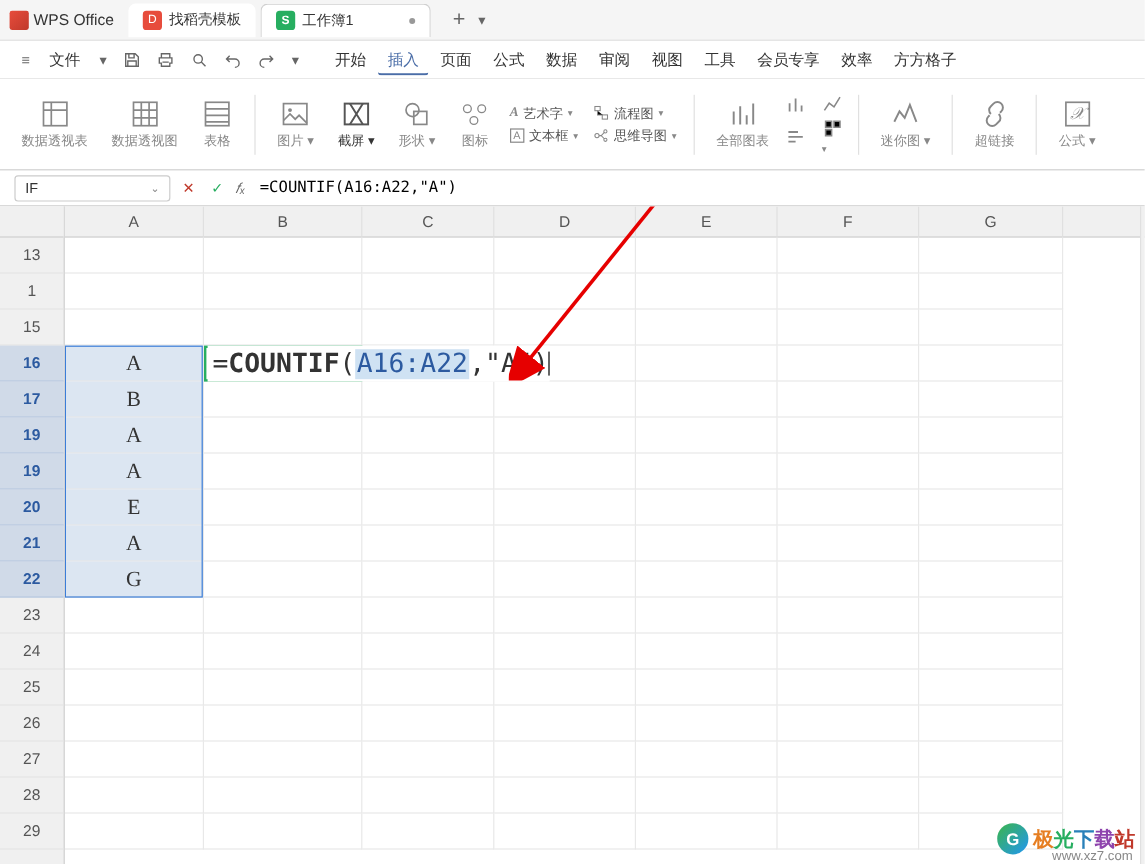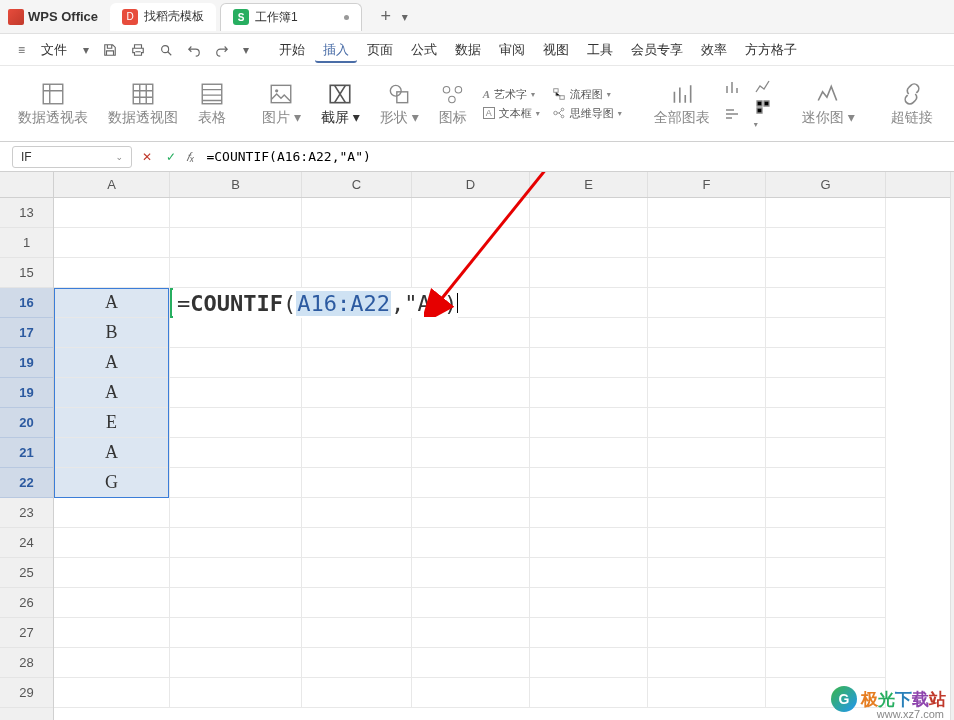--- a/index.html
+++ b/index.html
@@ -1,47 +1,47 @@
 <!DOCTYPE html>
 <html><head>
   <meta charset="utf-8">
   <style>
     * { margin: 0; padding: 0; box-sizing: border-box; }
     body { font-family: "Microsoft YaHei", Arial, sans-serif; font-size: 12px; color: #333; background: #fff; overflow: hidden; width: 954px; height: 720px; position: relative; }
     
     .title-bar { height: 34px; background: #f5f5f5; display: flex; align-items: center; padding-left: 8px; border-bottom: 1px solid #e0e0e0; }
-    .wps-logo { display: flex; align-items: center; gap: 4px; font-weight: bold; font-size: 13px; margin-right: 12px; }
+    .wps-logo { display: flex; align-items: center; gap: 4px; font-weight: normal; font-size: 13px; margin-right: 12px; }
     .wps-icon { width: 16px; height: 16px; background: linear-gradient(135deg, #e74c3c, #c0392b); border-radius: 2px; position: relative; }
     .tab { display: flex; align-items: center; padding: 0 12px; height: 28px; border-radius: 6px 6px 0 0; margin-right: 4px; gap: 6px; cursor: pointer; }
     .tab.inactive { background: #fff; }
     .tab.active { background: #fff; border: 1px solid #d0d0d0; border-bottom: none; }
     .tab-icon-red { width: 16px; height: 16px; background: #e74c3c; border-radius: 3px; color: #fff; font-size: 10px; display: flex; align-items: center; justify-content: center; }
     .tab-icon-green { width: 16px; height: 16px; background: #27ae60; border-radius: 3px; color: #fff; font-size: 10px; display: flex; align-items: center; justify-content: center; font-weight: bold; }
     .tab-dot { width: 5px; height: 5px; background: #999; border-radius: 50%; margin-left: 40px; }
     .tab-add { width: 24px; height: 24px; display: flex; align-items: center; justify-content: center; font-size: 18px; color: #666; margin-left: 8px; cursor: pointer; }
     .tab-menu { margin-left: 4px; color: #666; cursor: pointer; }
     
     .menu-bar { height: 32px; display: flex; align-items: center; padding: 0 12px; gap: 2px; border-bottom: 1px solid #e8e8e8; }
     .menu-btn { padding: 4px 8px; font-size: 13px; color: #333; cursor: pointer; border-radius: 3px; }
     .menu-btn.active { color: #4a6da7; border-bottom: 2px solid #4a6da7; padding-bottom: 2px; }
     .menu-icon { color: #666; padding: 2px 6px; cursor: pointer; }
     .menu-sep { width: 12px; }
     
     .ribbon { height: 76px; background: #fff; display: flex; align-items: center; padding: 0 12px; border-bottom: 1px solid #d0d0d0; gap: 8px; }
     .ribbon-group { display: flex; flex-direction: column; align-items: center; gap: 2px; padding: 0 6px; }
     .ribbon-icon { color: #888; display: flex; align-items: center; justify-content: center; }
-    .ribbon-label { font-size: 14px; color: #888; white-space: nowrap; }
+    .ribbon-label { font-size: 11px; color: #888; white-space: nowrap; }
     .ribbon-sep { width: 1px; height: 50px; background: #e0e0e0; margin: 0 4px; }
     .ribbon-sub { display: flex; flex-direction: column; gap: 2px; }
     .ribbon-item-row { display: flex; align-items: center; gap: 4px; font-size: 11px; color: #555; white-space: nowrap; cursor: pointer; padding: 1px 2px; }
     .ribbon-item-row .caret { font-size: 8px; color: #888; }
     .ribbon-inline { display: flex; align-items: center; gap: 12px; }
     
     .formula-bar { height: 30px; display: flex; align-items: center; border-bottom: 1px solid #d0d0d0; padding: 0 12px; gap: 6px; }
-    .name-box { width: 120px; height: 22px; border: 1px solid #ccc; display: flex; align-items: center; padding: 0 8px; font-size: 12px; justify-content: space-between; border-radius: 3px; }
+    .name-box { width: 130px; height: 22px; border: 1px solid #ccc; display: flex; align-items: center; padding: 0 8px; font-size: 12px; justify-content: space-between; border-radius: 3px; }
     .name-box-caret { font-size: 9px; color: #888; }
     .fb-btn { padding: 0 4px; color: #888; cursor: pointer; }
     .fb-btn.cancel { color: #c0392b; }
     .fb-btn.confirm { color: #27ae60; }
     .fx-label { font-style: italic; color: #666; margin-right: 6px; }
     .formula-input { flex: 1; height: 22px; border: none; outline: none; font-family: "SimSun", monospace; font-size: 13px; }
     
     .sheet-area { display: flex; height: calc(720px - 34px - 32px - 76px - 30px); position: relative; }
     .row-headers { width: 54px; background: #f0f0f0; border-right: 1px solid #d0d0d0; }
     .corner { height: 26px; border-bottom: 1px solid #d0d0d0; background: #f0f0f0; }

